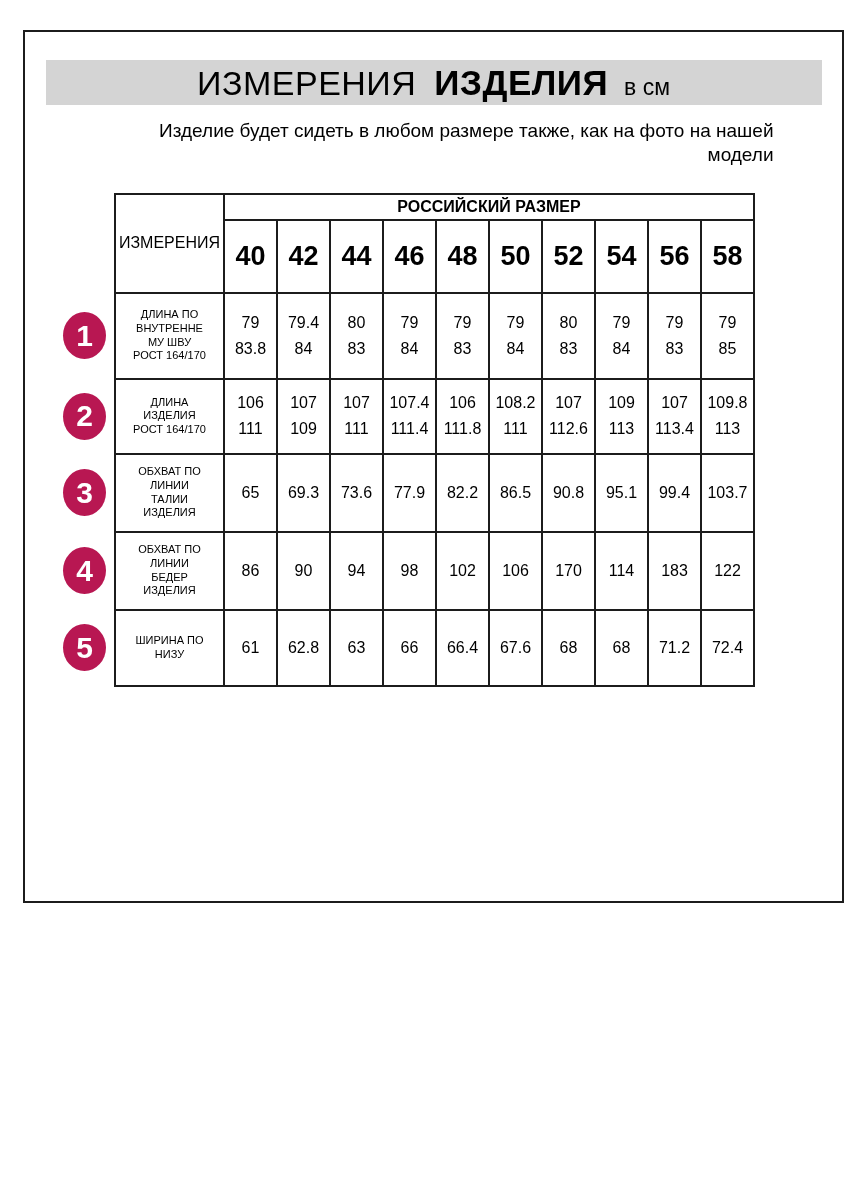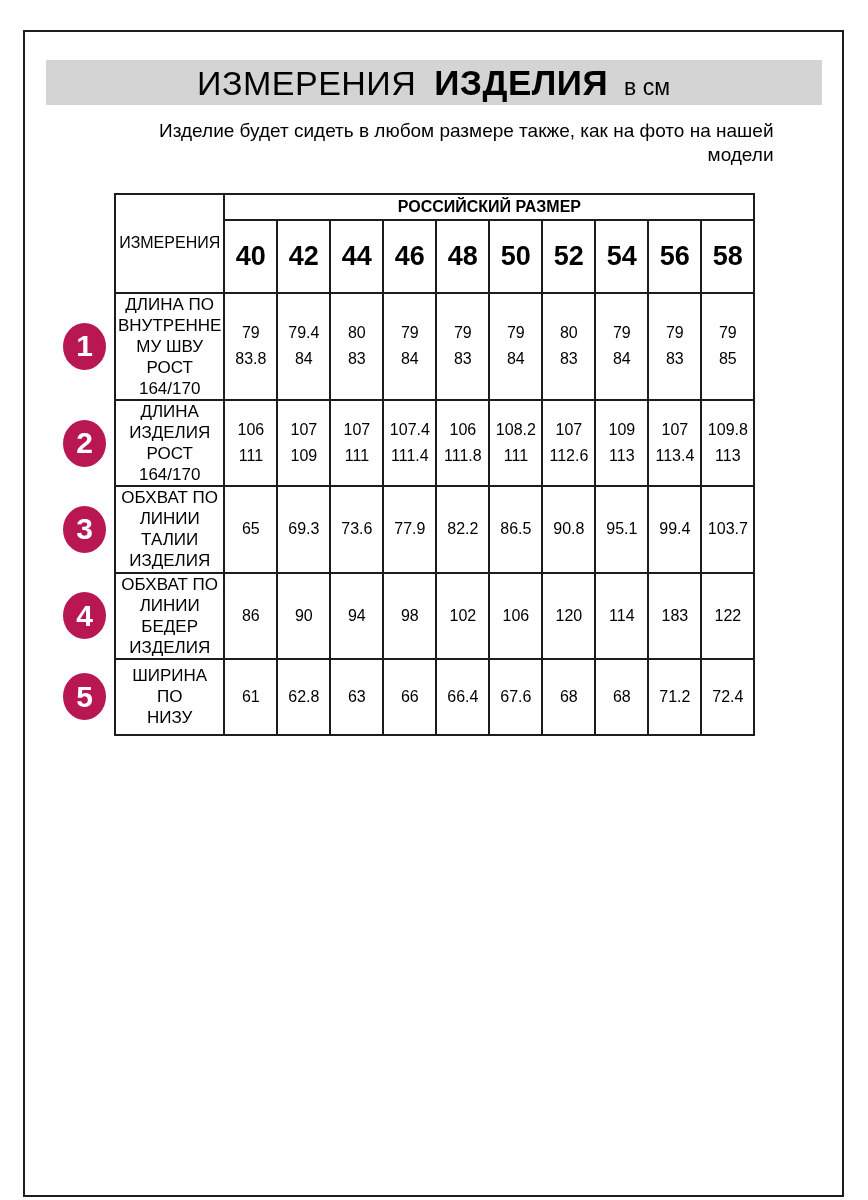--- a/index.html
+++ b/index.html
@@ -8,21 +8,21 @@
     width: 868px; height: 1200px;
     background: #ffffff;
     overflow: hidden;
     font-family: "Liberation Sans", "DejaVu Sans", sans-serif;
     color: #000;
   }
   .frame {
     box-sizing: border-box;
     position: absolute;
     left: 23px; top: 30px;
-    width: 821px; height: 1167px;
+    width: 821px; height: 873px;
     border: 2px solid #1c1c1c;
     background: #fff;
   }
   .title-bar {
     margin: 28px auto 0 auto;
     width: 776px; height: 45px;
     background: var(--title-bg, #d4d4d4);
     text-align: center;
     white-space: nowrap;
     line-height: 45px;
@@ -72,21 +72,21 @@
   .meas th.group  { font-size: 16px; font-weight: 700; }
   .meas th.corner { font-size: 16px; font-weight: 400; }
   .meas th.size   { font-size: 27px; font-weight: 700; }
 
   .meas tbody tr { height: 78px; }
   .meas tbody tr:nth-child(1) { height: 86px; }
   .meas tbody tr:nth-child(2) { height: 75px; }
   .meas tbody tr:nth-child(5) { height: 76px; }
 
   .meas td.row-label {
-    font-size: 17px;
+    font-size: 11px;
     line-height: 1.24;
     white-space: pre-line;
   }
   .meas td.val {
     font-size: 16px;
     line-height: 26px;
     white-space: pre-line;
   }
   .badge {
     display: inline-flex;
@@ -230,21 +230,21 @@
             <td class="row-label">ОБХВАТ ПО
 ЛИНИИ
 БЕДЕР
 ИЗДЕЛИЯ</td>
             <td class="val">86</td>
             <td class="val">90</td>
             <td class="val">94</td>
             <td class="val">98</td>
             <td class="val">102</td>
             <td class="val">106</td>
-            <td class="val">120</td>
+            <td class="val">170</td>
             <td class="val">114</td>
             <td class="val">183</td>
             <td class="val">122</td>
           </tr>
           <tr>
             <td class="badge-cell"><span class="badge">5</span></td>
             <td class="row-label">ШИРИНА ПО
 НИЗУ</td>
             <td class="val">61</td>
             <td class="val">62.8</td>

